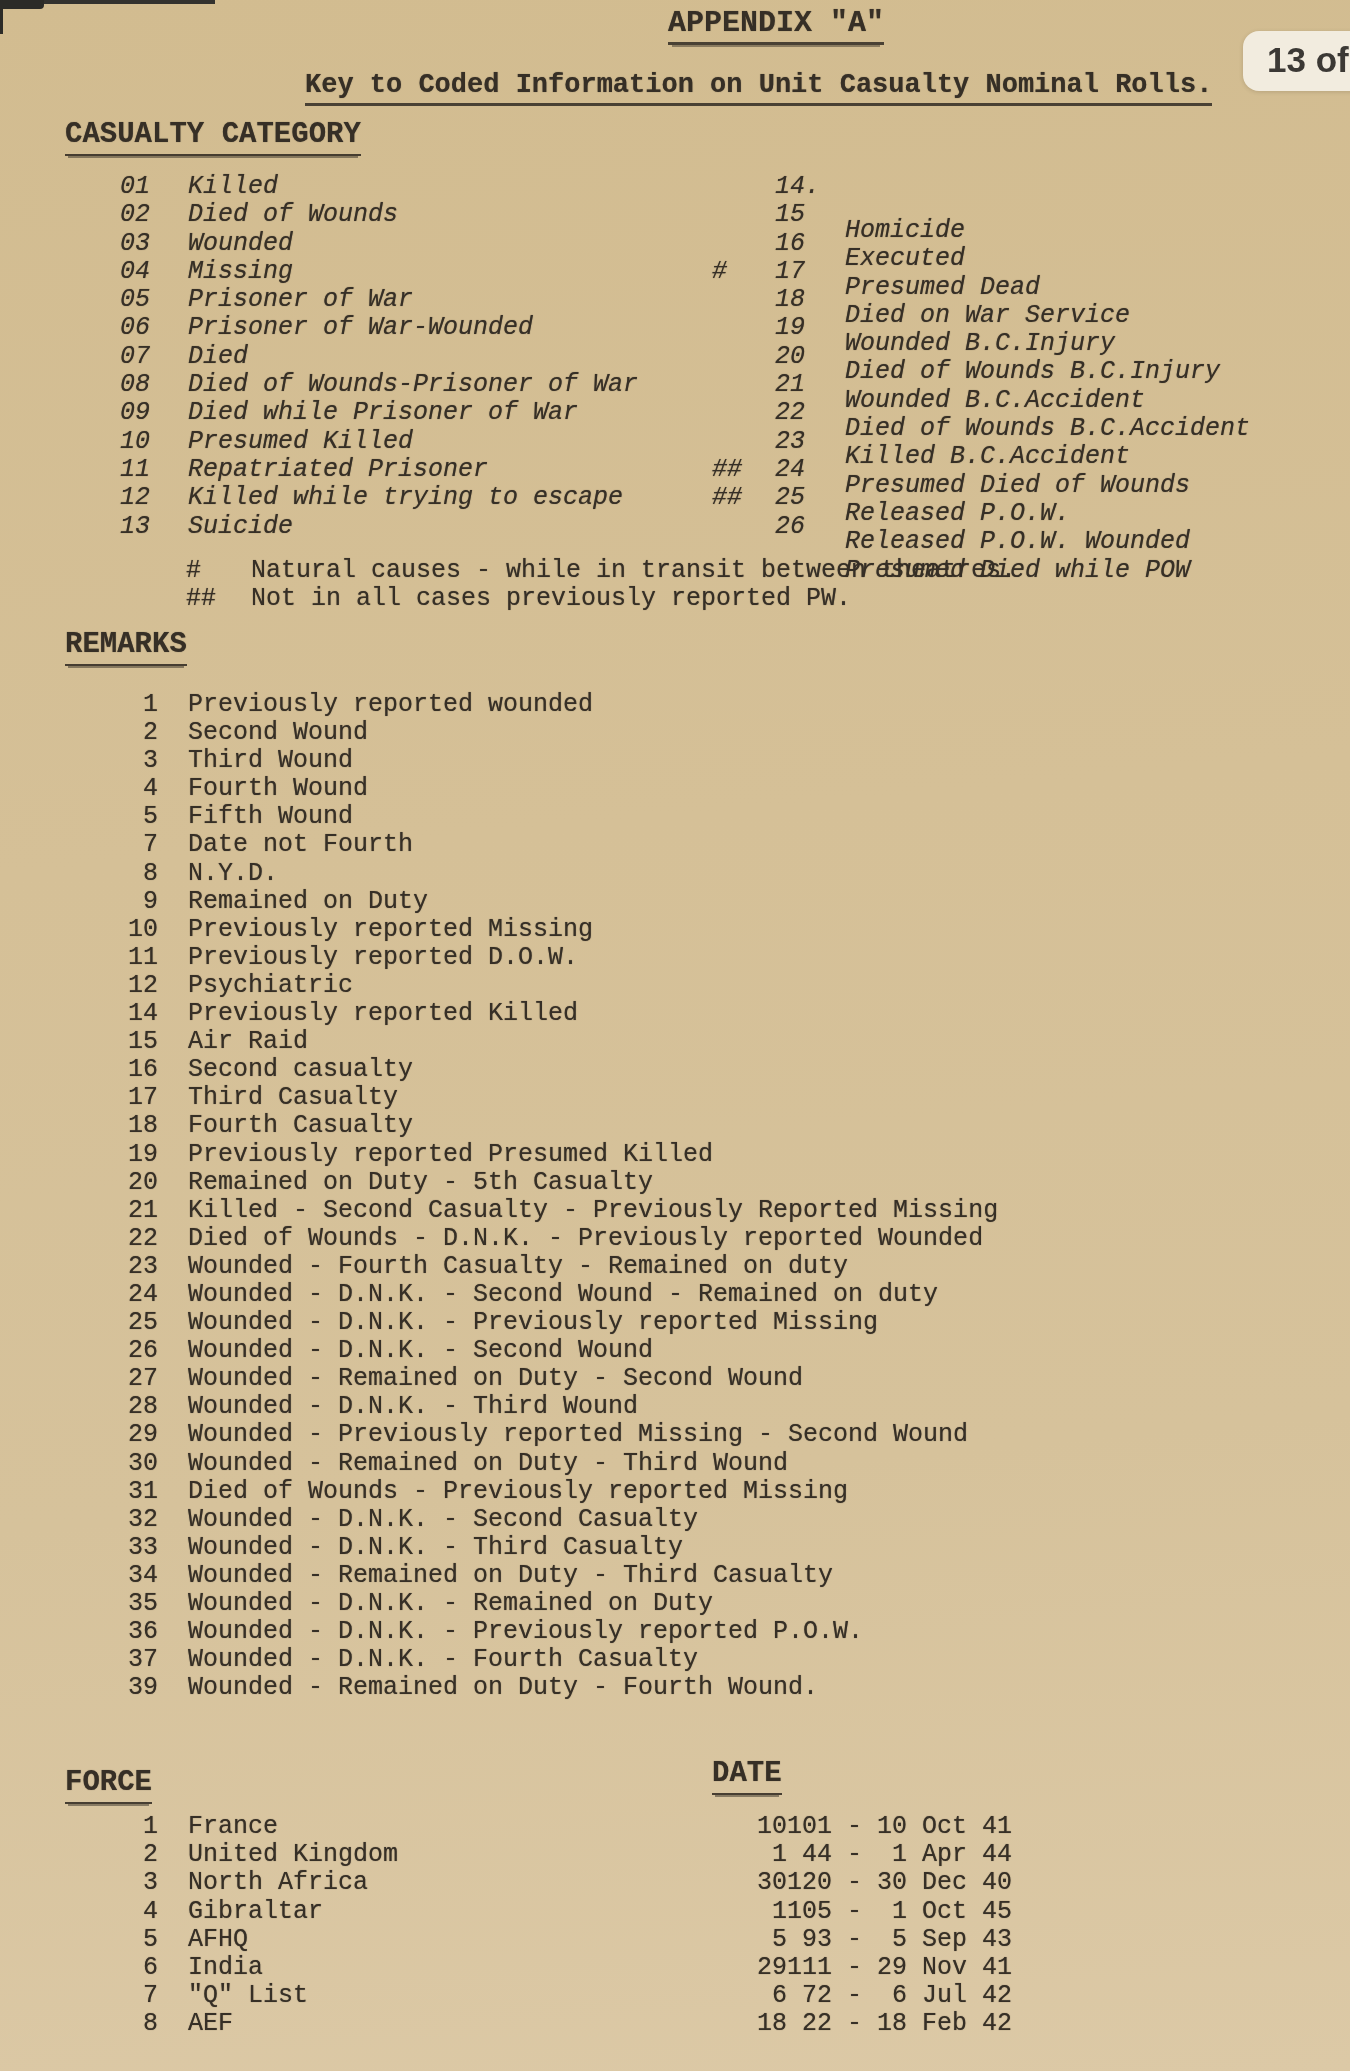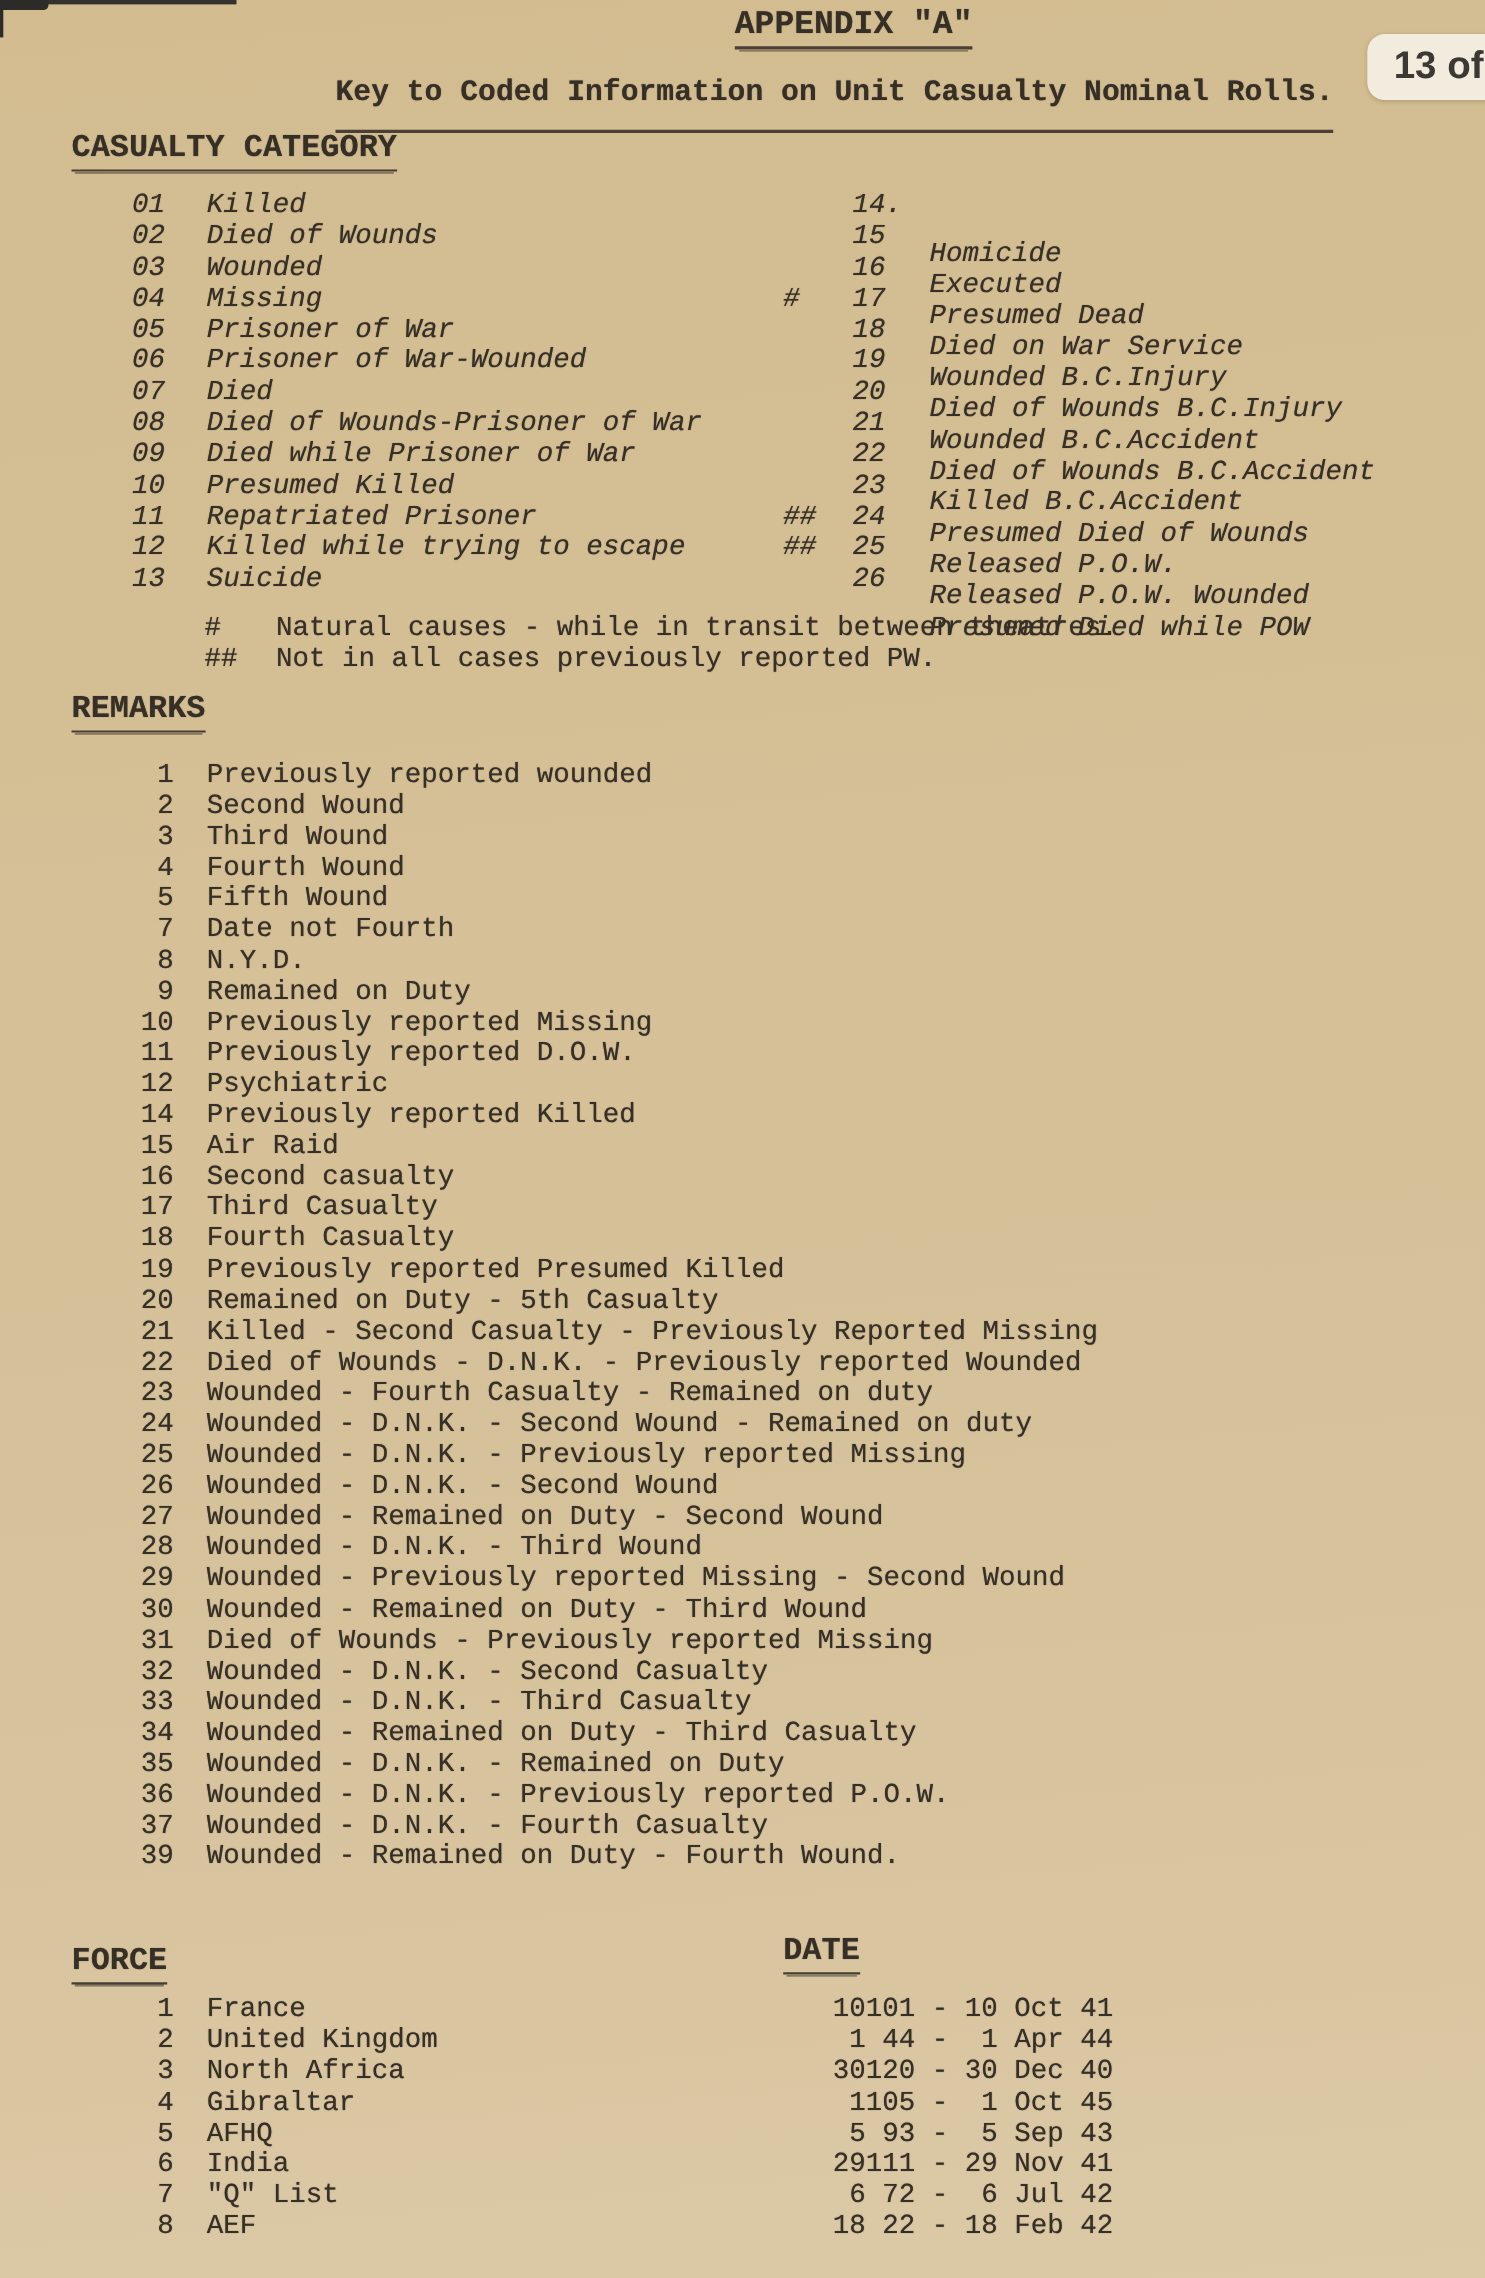--- a/index.html
+++ b/index.html
@@ -21,21 +21,21 @@
     position:absolute;left:668px;top:6px;
     font-size:30px;font-weight:bold;letter-spacing:0px;
     border-bottom:3px solid rgba(49,43,35,0.85);
     box-shadow:0 6px 0 -4px rgba(49,43,35,0.45);
     padding-bottom:2px;white-space:pre;
   }
   .subtitle{
     position:absolute;left:305px;top:70px;
     font-size:27px;font-weight:bold;
     border-bottom:3px solid rgba(49,43,35,0.85);
-    padding-bottom:18px;white-space:pre;
+    padding-bottom:3px;white-space:pre;
   }
   .badge{
     position:absolute;left:1243px;top:31px;
     background:#f2ecdf;border-radius:16px;
     padding:9px 30px 11px 24px;
     font-family:"Liberation Sans","DejaVu Sans",sans-serif;
     font-weight:700;font-size:35px;color:#3c3935;
     text-shadow:none;box-shadow:0 1px 4px rgba(60,50,30,0.18);
     white-space:pre;
   }

